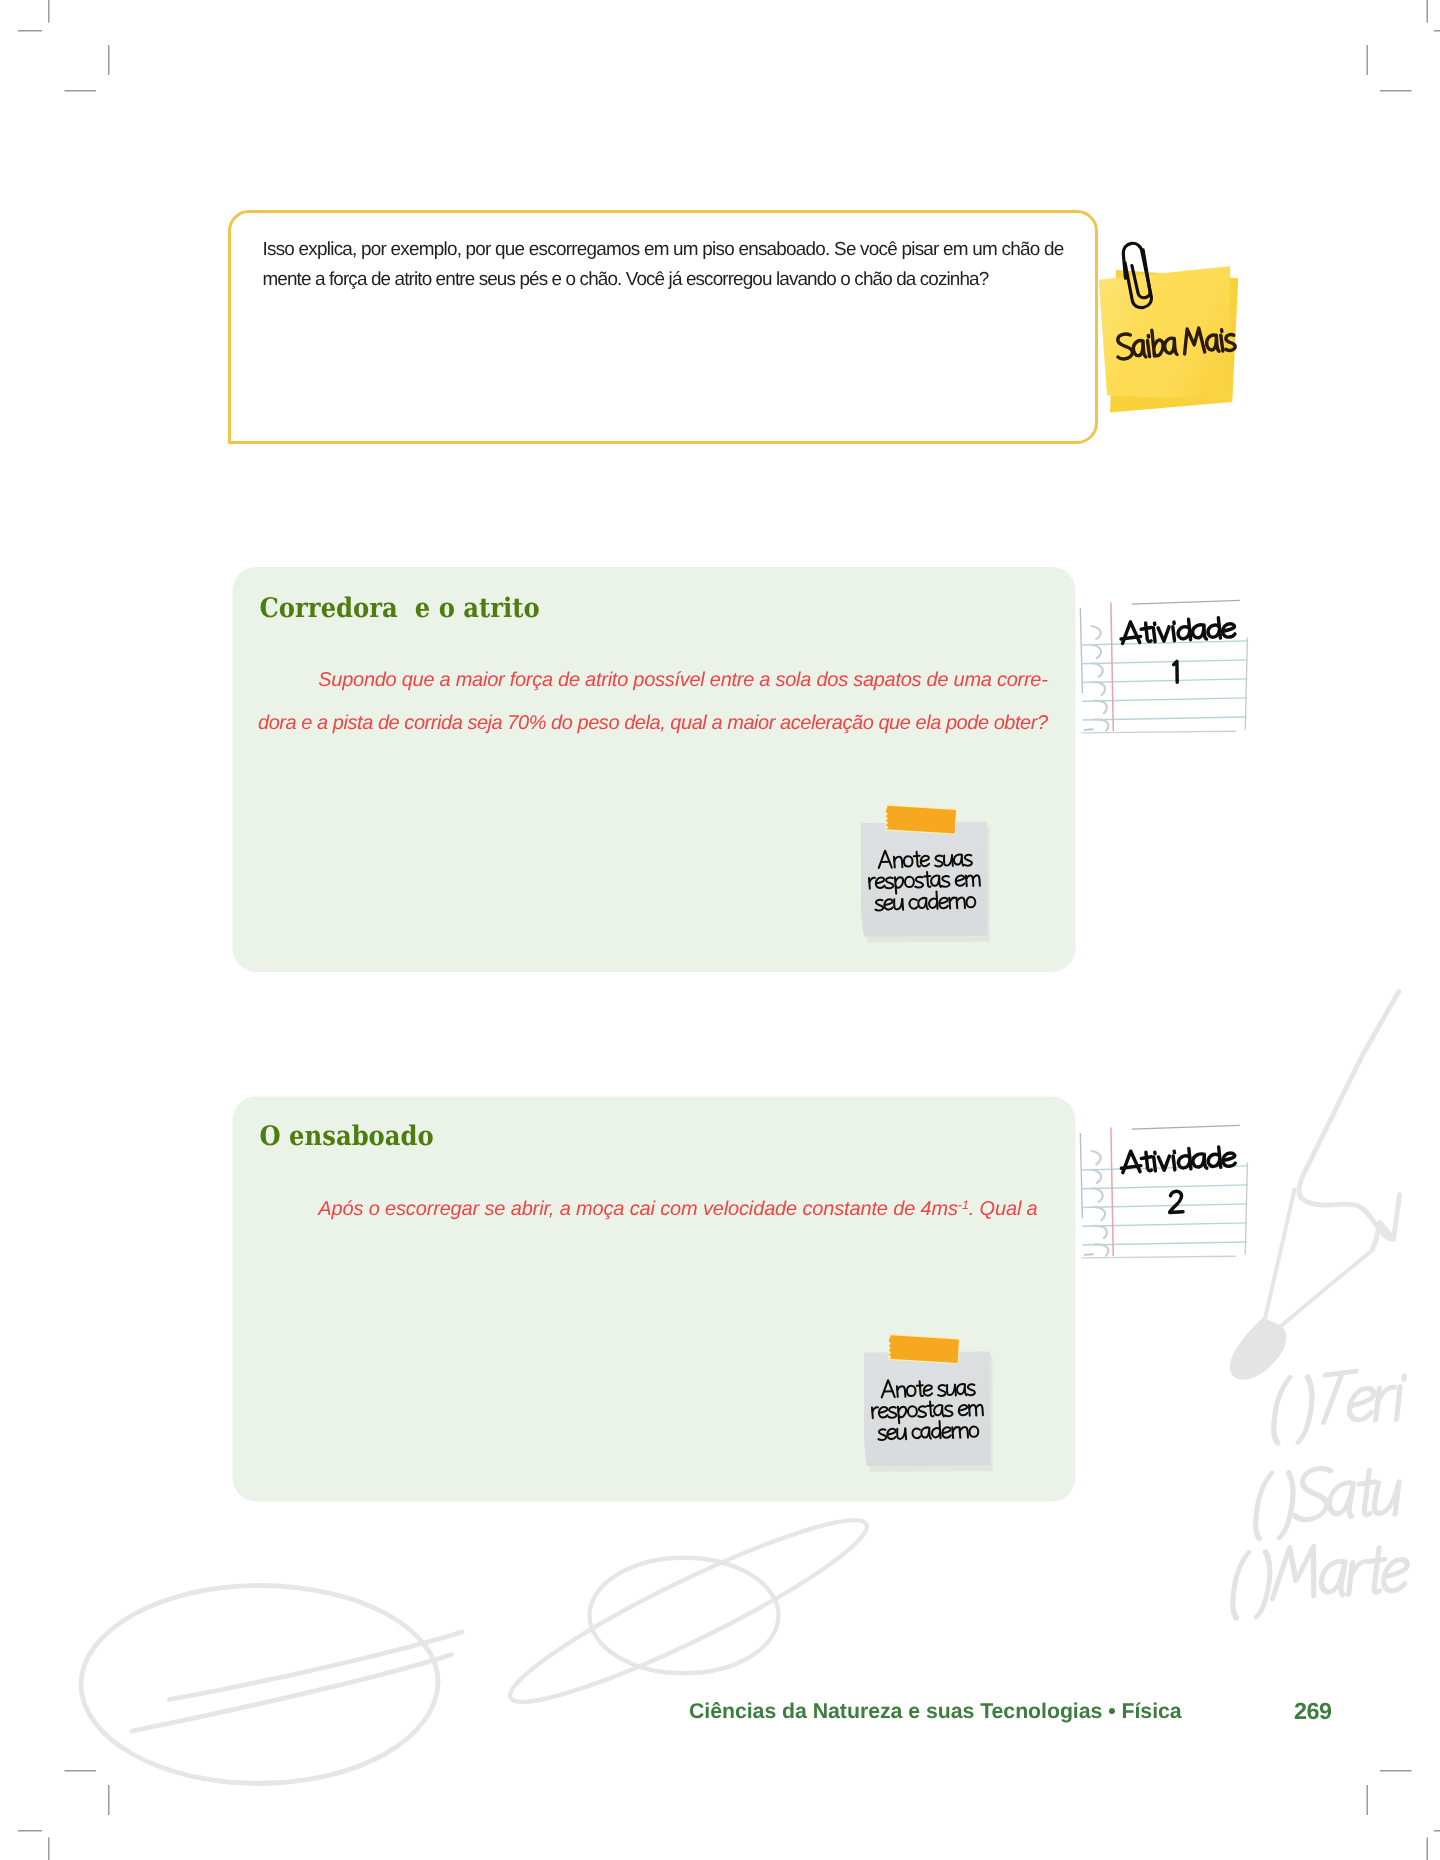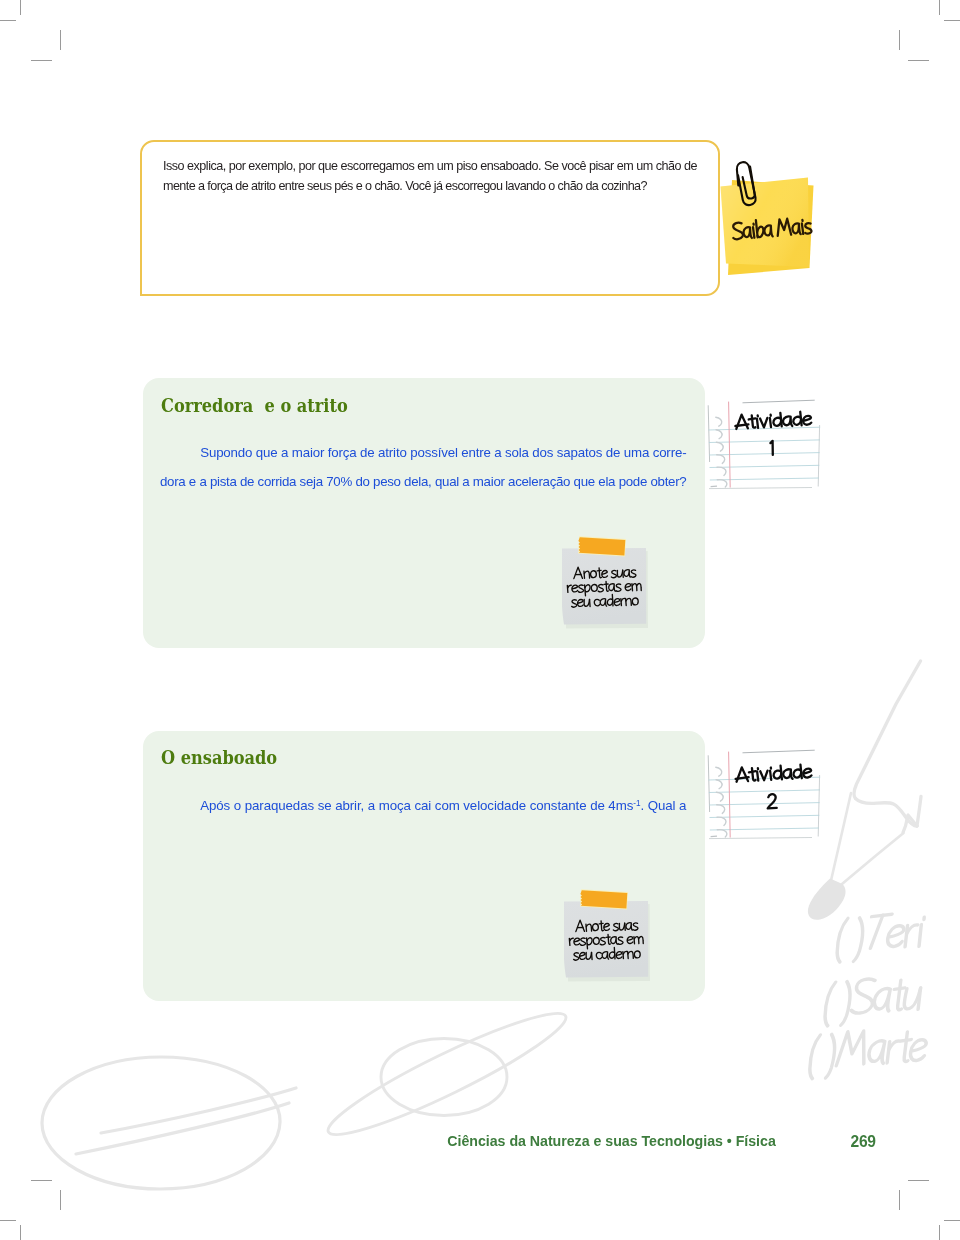--- a/index.html
+++ b/index.html
@@ -1,19 +1,19 @@
 <!DOCTYPE html>
 <html><head>
 <meta charset="utf-8">
 <title>page</title>
 <style>
   html,body{margin:0;padding:0;}
   body{width:960px;height:1240px;background:#ffffff;
        font-family:"Liberation Sans",sans-serif;overflow:hidden;position:relative;}
-  .page{position:absolute;left:0;top:0;width:800px;height:1240px;padding-left:12px;}
+  .page{position:absolute;left:12px;top:0;width:800px;height:1240px;padding-left:12px;}
 
   
   .cropmark{position:absolute;background:#9a9a9a;}
 
   
   .doodles{position:absolute;left:0;top:0;width:960px;height:1240px;pointer-events:none;}
 
   
   .saiba-box{position:absolute;left:140px;top:140px;width:580px;height:156px;
              border:2.4px solid #EEC44F;border-radius:14px 14px 14px 0;background:transparent;
@@ -23,21 +23,21 @@
   .jline{display:block;transform:translateZ(0);height:19.7px;line-height:19.7px;white-space:nowrap;}
 
   
   .saiba-note{position:absolute;left:714px;top:150px;width:120px;height:135px;}
   .saiba-note-label{position:absolute;left:0;top:0;}
 
   
   .panel{position:absolute;background:#EBF3E9;border-radius:16px;}
   .panel-heading{position:absolute;transform:translateZ(0);font-family:"DejaVu Serif",serif;font-weight:bold;
                  font-stretch:condensed;font-size:18px;line-height:19px;color:#4d7c0f;white-space:pre;}
-  .panel-text{position:absolute;font-size:13.3px;color:#1d4ed8;}
+  .panel-text{position:absolute;font-size:13.3px;color:#ef4444;font-style:italic;}
   .pline{display:block;transform:translateZ(0);height:28.5px;line-height:28.5px;white-space:pre;}
   .panel-text sup{font-size:8.2px;vertical-align:baseline;position:relative;top:-4.4px;letter-spacing:0;}
 
   
   .notebook{position:absolute;}
 
   
   .grey-note{position:absolute;}
 
   
@@ -430,19 +430,19 @@
           <path d="M 54.65 -7.33 L 55.02 -0.23"></path>
           <path d="M 54.93 -4.84 C 55.94 -6.86 57.77 -7.80 59.05 -7.02 C 59.97 -6.40 60.06 -4.99 60.06 -3.43 L 60.16 -0.23"></path>
           <path d="M 64.19 -7.49 C 62.36 -7.49 61.16 -5.77 61.26 -3.74 C 61.35 -1.72 62.72 -0.55 64.37 -0.62 C 66.02 -0.70 67.12 -2.18 67.12 -4.06 C 67.12 -6.08 65.84 -7.49 64.19 -7.49 Z"></path>
         </g>
       </g>
     </svg>
   </div>
 
   <div class="panel-heading" style="left:161px;top:748px;">O ensaboado</div>
   <div class="panel-text" style="left:160px;top:792px;width:528px;">
-    <span class="pline" style="letter-spacing:-0.086px;padding-left:40.2px;"><span>Após o paraquedas se abrir, a moça cai com velocidade constante de 4ms</span><sup>-1</sup><span>. Qual a</span></span>
+    <span class="pline" style="letter-spacing:-0.086px;padding-left:40.2px;"><span>Após o escorregar se abrir, a moça cai com velocidade constante de 4ms</span><sup>-1</sup><span>. Qual a</span></span>
   </div>
 
   <div class="footer">Ciências da Natureza e suas Tecnologias • Física</div>
   <div class="footer-page">269</div>
 
 </div>
 
 </body></html>

